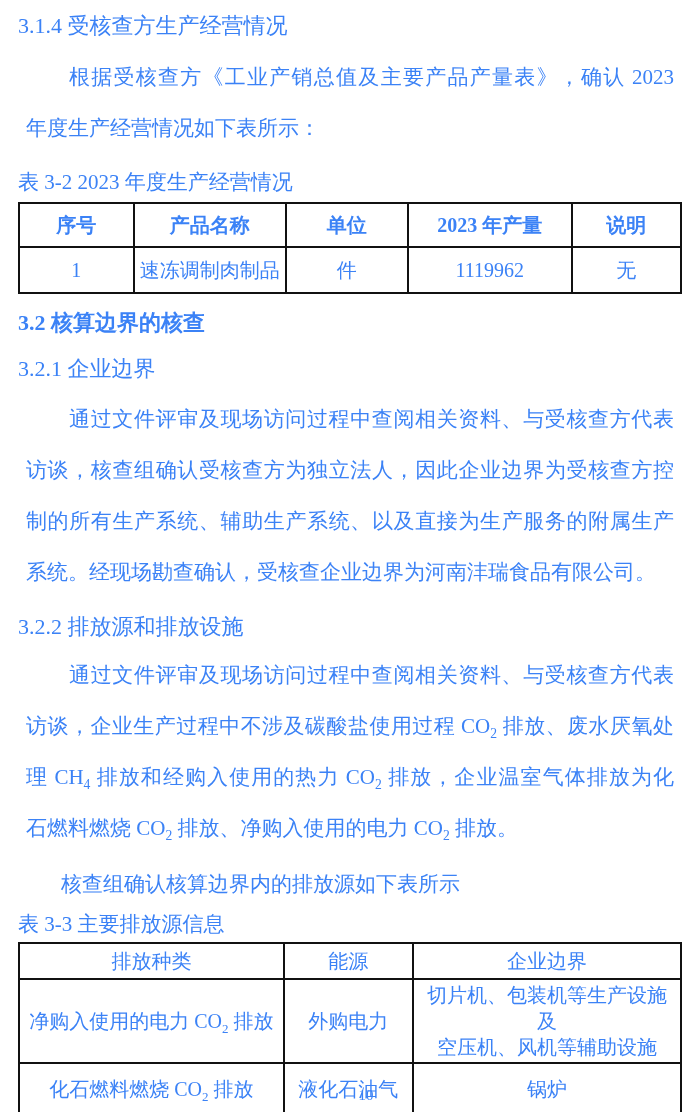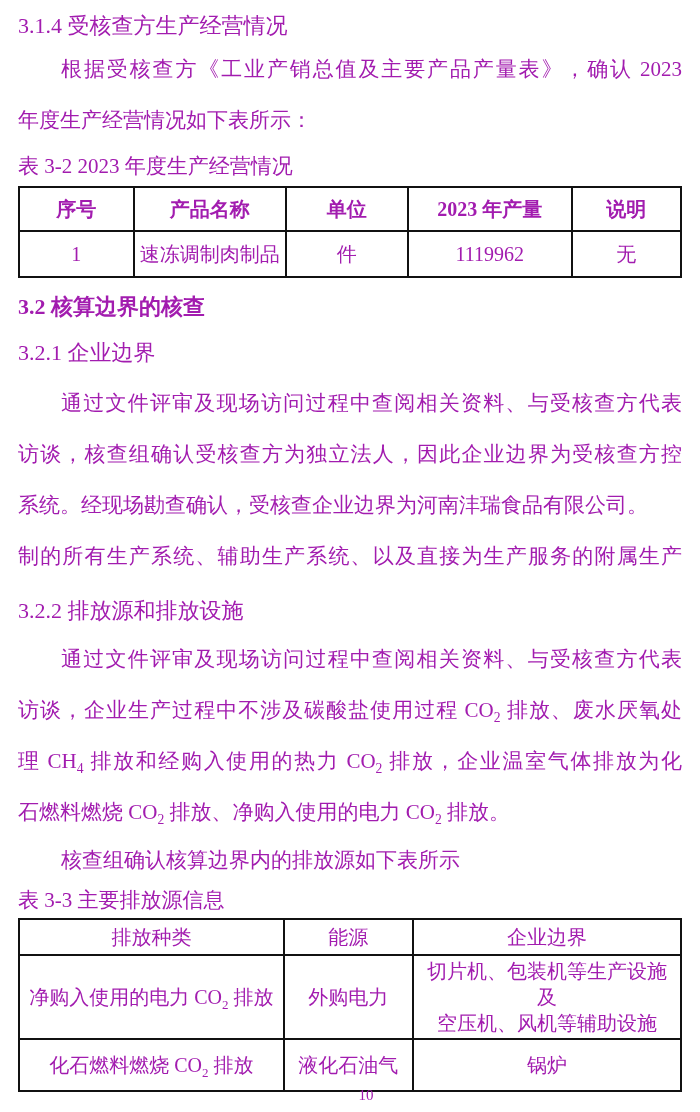--- a/index.html
+++ b/index.html
@@ -1,26 +1,26 @@
 <!DOCTYPE html>
 <html><head>
 <meta charset="utf-8">
 <style>
   html,body{margin:0;padding:0;background:#ffffff;}
   .page{
     width:700px;height:1112px;box-sizing:border-box;
     padding:8px 18px 0 18px;position:relative;
-    background:#ffffff;color:#a21caf;
+    background:#ffffff;color:#3b82f6;
     font-family:"Liberation Serif","DejaVu Serif",serif;
     font-size:21px;overflow:hidden;
   }
   .h-num{font-size:22px;line-height:36px;font-weight:normal;margin:0;}
   .h-bold{font-size:22px;line-height:34px;font-weight:bold;margin:12px 0 0 0;}
   .h-sub{font-size:22px;line-height:34px;font-weight:normal;margin:12px 0 0 0;}
-  .para{margin:0;}
+  .para{margin:8px;}
   .para .line{
     line-height:51px;height:51px;white-space:nowrap;
     text-align:justify;text-align-last:justify;overflow:hidden;
   }
   .para .line.first{padding-left:43px;}
   .para .line.end{text-align-last:left;}
   .caption{
     text-align:left;font-size:21px;line-height:40px;margin:0;
     font-weight:normal;
   }
@@ -83,22 +83,22 @@
   </tbody>
     </table>
 
   <h2 class="h-bold">3.2 核算边界的核查</h2>
 
   <h3 class="h-sub">3.2.1 企业边界</h3>
 
   <div class="para" style="margin-top:8px;">
     <div class="line first">通过文件评审及现场访问过程中查阅相关资料、与受核查方代表</div>
     <div class="line">访谈，核查组确认受核查方为独立法人，因此企业边界为受核查方控</div>
+    <div class="line">制的所有生产系统、辅助生产系统、以及直接为生产服务的附属生产</div>
     <div class="line end">系统。经现场勘查确认，受核查企业边界为河南沣瑞食品有限公司。</div>
-    <div class="line">制的所有生产系统、辅助生产系统、以及直接为生产服务的附属生产</div>
   </div>
 
   <h3 class="h-sub" style="">3.2.2 排放源和排放设施</h3>
 
   <div class="para spacer-top" style="margin-top:6px;">
     <div class="line first">通过文件评审及现场访问过程中查阅相关资料、与受核查方代表</div>
     <div class="line">访谈，企业生产过程中不涉及碳酸盐使用过程 CO<sub>2</sub> 排放、废水厌氧处</div>
     <div class="line">理 CH<sub>4</sub> 排放和经购入使用的热力 CO<sub>2</sub> 排放，企业温室气体排放为化</div>
     <div class="line end">石燃料燃烧 CO<sub>2</sub> 排放、净购入使用的电力 CO<sub>2</sub> 排放。</div>
   </div>

